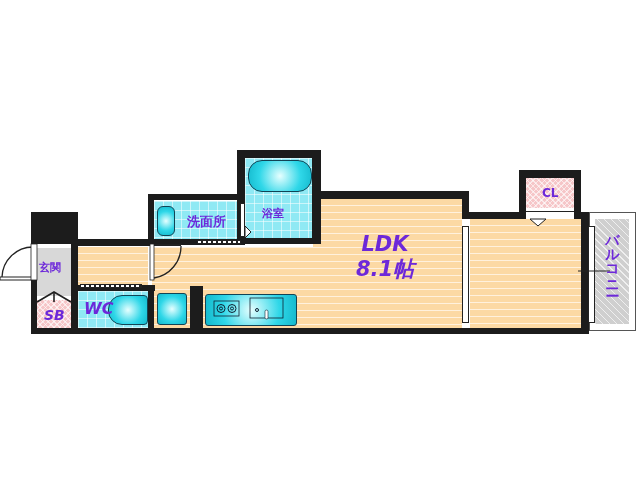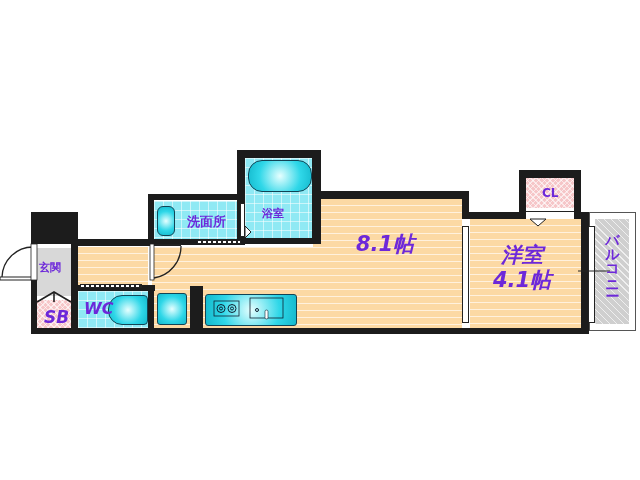--- a/index.html
+++ b/index.html
@@ -103,26 +103,23 @@
     <circle cx="18" cy="7.5" r="4" fill="none" stroke="#123"></circle>
       <circle cx="18" cy="7.5" r="1.5" fill="none" stroke="#123"></circle>
   </svg>
   <svg style="left:250px;top:298px;" width="36" height="22">
     <rect x="0" y="0" width="33" height="20" fill="none" stroke="#123" stroke-width="0.8"></rect>
     <circle cx="7" cy="12" r="1.5" fill="none" stroke="#123"></circle>
     <rect x="15" y="12" width="3" height="9" rx="1.5" fill="#fff" stroke="#123" stroke-width="0.6"></rect>
   </svg>
 
   <div class="label" style="left:39px;top:260px;font-size:11px;">玄関</div>
-  <div class="label" style="left:44px;top:307px;font-size:17px;font-style:italic;">SB</div>
+  <div class="label" style="left:44px;top:307px;font-size:14px;font-style:italic;">SB</div>
   <div class="label" style="left:84px;top:299px;font-size:16px;font-style:italic;">WC</div>
   <div class="label" style="left:187px;top:213px;font-size:13px;">洗面所</div>
   <div class="label" style="left:262px;top:206px;font-size:11px;">浴室</div>
   <div class="label big" style="left:340px;top:232px;width:90px;">
+    <div>LDK</div>
     <div>8.1帖</div>
-  </div>
-  <div class="label big" style="left:482px;top:243px;width:80px;">
-    <div>洋室</div>
-    <div>4.1帖</div>
   </div>
   <div class="label" style="left:542px;top:186px;font-size:12px;">CL</div>
   <div class="label" style="left:604px;top:224px;font-size:14px;writing-mode:vertical-rl;">バルコニー</div>
 </div>
 
 </body></html>

